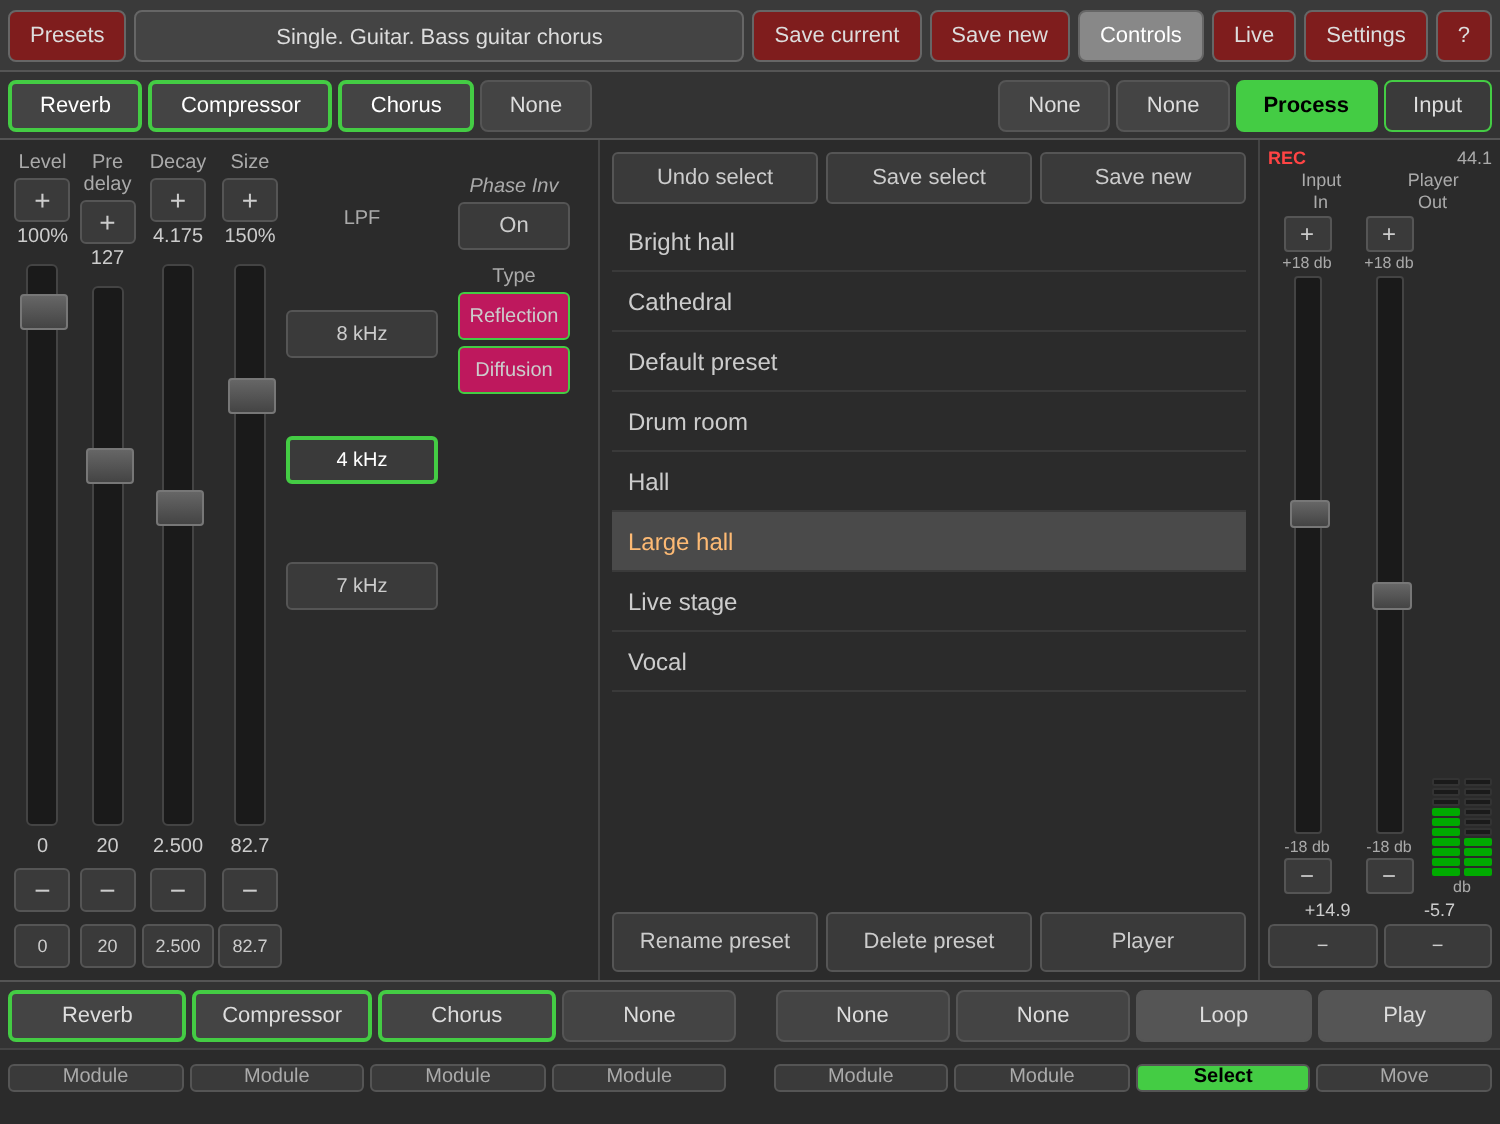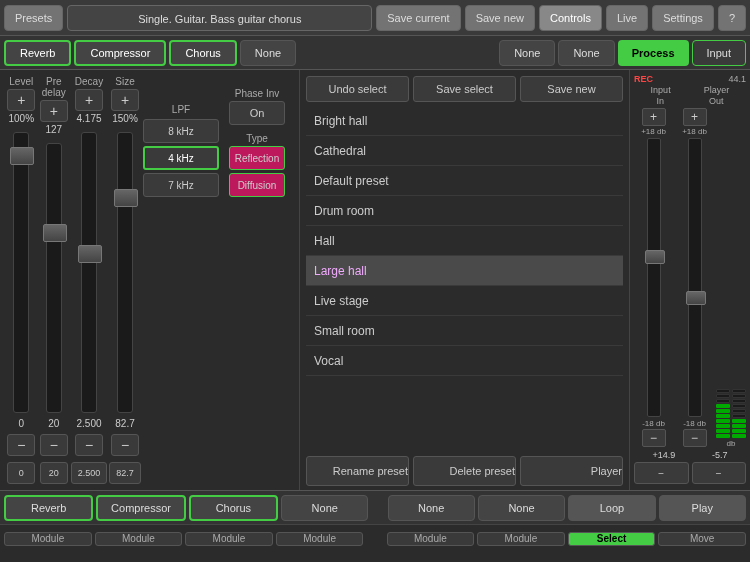--- a/index.html
+++ b/index.html
@@ -18,21 +18,21 @@
       display: flex;
       align-items: center;
       height: 36px;
       background: #3a3a3a;
       border-bottom: 1px solid #555;
       padding: 0 4px;
       gap: 4px;
     }
     .top-bar button {
       height: 26px;
-      background: #737373;
+      background: #7f1d1d;
       color: #ddd;
       border: 1px solid #666;
       border-radius: 4px;
       padding: 0 10px;
       font-size: 11px;
       cursor: pointer;
     }
     .top-bar button.active {
       background: #888;
       color: #fff;
@@ -157,20 +157,21 @@
       cursor: grab;
     }
 
     
     .lpf-col {
       display: flex;
       flex-direction: column;
       align-items: center;
       flex: 0 0 60px;
       padding-top: 28px;
+      gap: 36px;
     }
     .lpf-col .col-label {
       font-size: 10px;
       color: #aaa;
       margin-bottom: 4px;
     }
     .lpf-btn {
       width: 76px;
       height: 24px;
       background: #3a3a3a;
@@ -195,20 +196,21 @@
       flex-direction: column;
       align-items: center;
       flex: 0 0 72px;
       padding-top: 4px;
     }
     .phase-label {
       font-size: 10px;
       color: #aaa;
       margin-top: 8px;
       margin-bottom: 2px;
+      font-style: italic;
     }
     .phase-btn {
       width: 56px;
       height: 24px;
       background: #3a3a3a;
       color: #ccc;
       border: 1px solid #555;
       border-radius: 3px;
       font-size: 11px;
       cursor: pointer;
@@ -265,37 +267,36 @@
       display: flex;
       align-items: center;
       padding: 0 8px;
       border-bottom: 1px solid #3a3a3a;
       font-size: 12px;
       color: #ccc;
       cursor: pointer;
     }
     .preset-item.selected {
       background: #4a4a4a;
-      color: #f0abfc;
+      color: #fdba74;
     }
     .preset-actions {
       display: flex;
       gap: 4px;
       padding: 4px 6px;
     }
     .preset-actions button {
       flex: 1;
       height: 30px;
       background: #3a3a3a;
       color: #ccc;
       border: 1px solid #555;
       border-radius: 3px;
       font-size: 11px;
       cursor: pointer;
-      text-align: right;
     }
 
     
     .right-panel {
       width: 120px;
       background: #2b2b2b;
       display: flex;
       flex-direction: column;
       padding: 4px;
     }
@@ -497,21 +498,20 @@
       <button>Save new</button>
     </div>
     <div class="preset-list" id="preset-list">
         <div class="preset-item">Bright hall</div>
         <div class="preset-item">Cathedral</div>
         <div class="preset-item">Default preset</div>
         <div class="preset-item">Drum room</div>
         <div class="preset-item">Hall</div>
         <div class="preset-item selected">Large hall</div>
         <div class="preset-item">Live stage</div>
-        <div class="preset-item">Small room</div>
         <div class="preset-item">Vocal</div>
       </div>
     <div class="preset-actions">
       <button>Rename preset</button>
       <button>Delete preset</button>
       <button>Player</button>
     </div>
   </div>
 
   <div class="right-panel">

